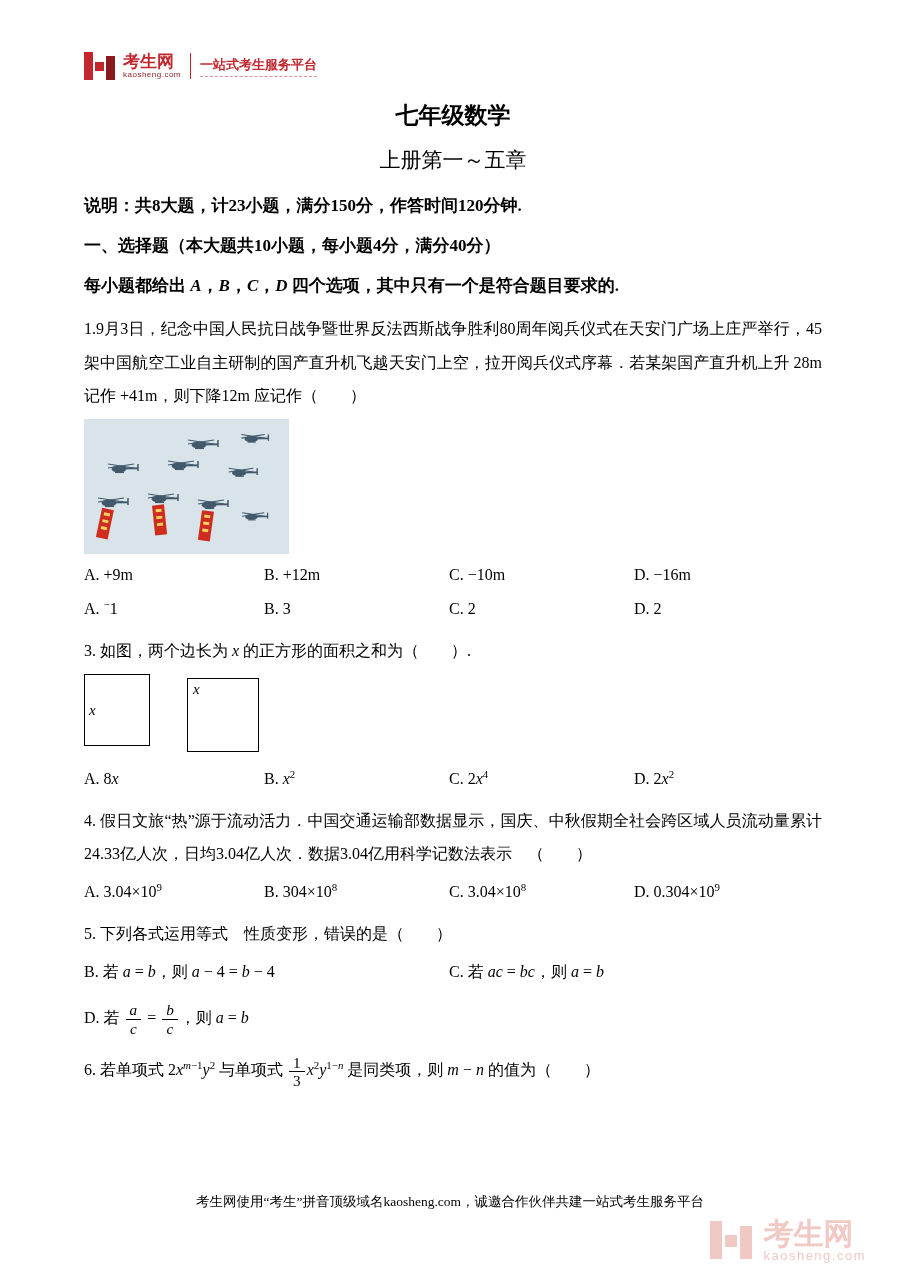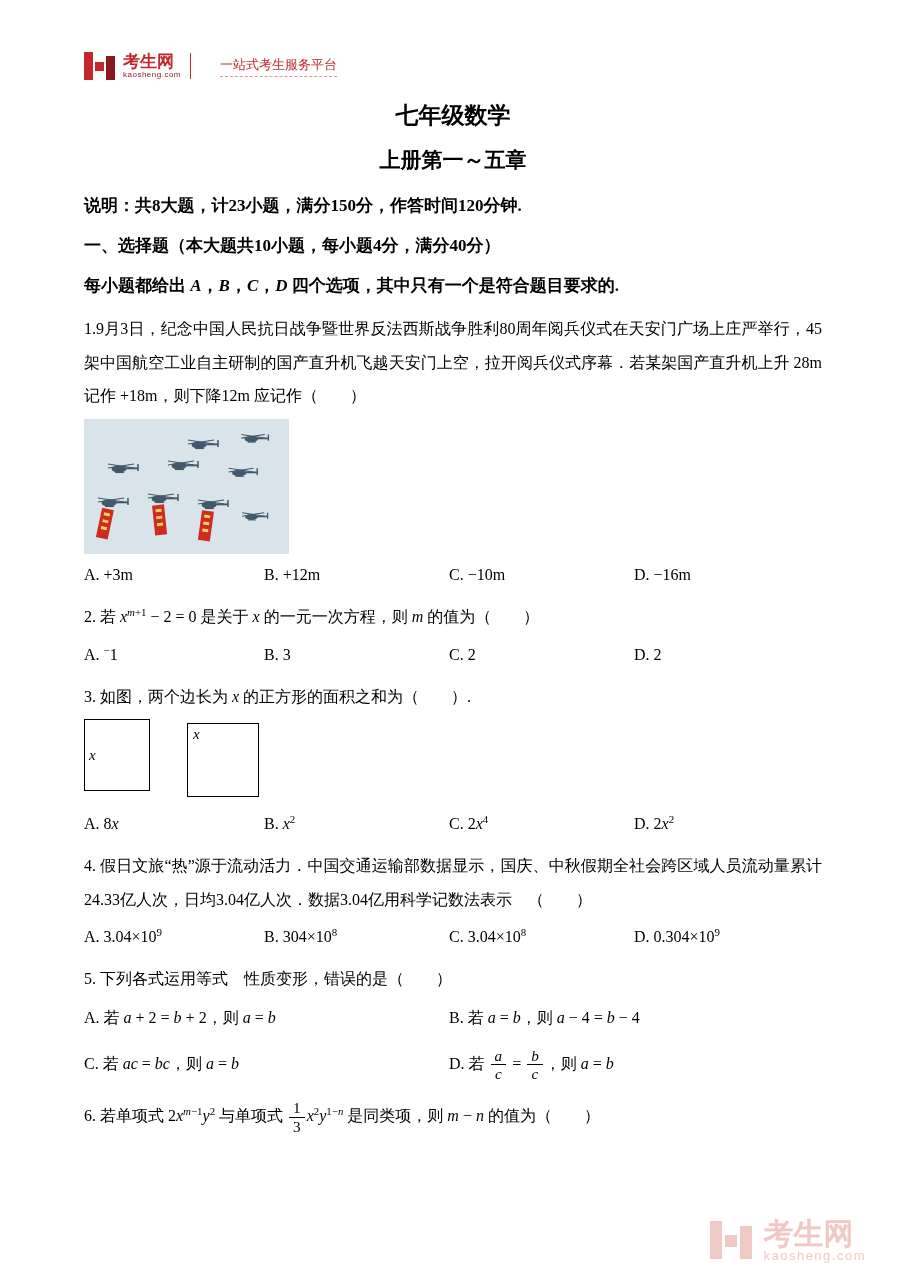--- a/index.html
+++ b/index.html
@@ -15,25 +15,25 @@
   
   .logo-row{display:flex;align-items:center;height:44px;margin-bottom:4px;}
   .ks-icon{position:relative;width:32px;height:32px;margin-right:7px;flex:0 0 auto;}
   .ks-icon .b1{position:absolute;left:0;top:2px;width:9px;height:28px;background:var(--brand-red,#c1272d);}
   .ks-icon .b2{position:absolute;left:11px;top:12px;width:9px;height:9px;background:var(--brand-red,#c1272d);}
   .ks-icon .b3{position:absolute;left:22px;top:6px;width:9px;height:24px;background:var(--brand-dark,#8a1a1f);}
   .logo-text-col{display:flex;flex-direction:column;justify-content:center;line-height:1.05;}
   .logo-name{color:var(--brand-red,#c1272d);font-weight:bold;font-size:17px;font-family:"Liberation Sans","DejaVu Sans",sans-serif;}
   .logo-domain{color:var(--brand-dark,#8a1a1f);font-size:8px;font-family:"Liberation Sans","DejaVu Sans",sans-serif;letter-spacing:.5px;}
   .logo-divider{width:1px;height:26px;background:var(--brand-red,#c1272d);margin:0 9px;}
-  .logo-tagline{color:var(--brand-red,#c1272d);font-weight:normal;font-size:13px;border-bottom:1px dashed rgba(193,39,45,.5);padding-bottom:2px;margin-left:20px;}
+  .logo-tagline{color:var(--brand-red,#c1272d);font-weight:bold;font-size:13px;border-bottom:1px dashed rgba(193,39,45,.5);padding-bottom:2px;}
 
   
   h1.exam-title{font-size:23px;font-weight:bold;text-align:center;margin:12px 0 15px;}
-  h2.exam-subtitle{font-size:21px;font-weight:bold;text-align:center;margin:8px 0 18px;}
+  h2.exam-subtitle{font-size:21px;font-weight:normal;text-align:center;margin:8px 0 18px;}
   p.bold-line{font-size:17px;font-weight:bold;margin:12px 0;line-height:1.65;}
 
   
   p.q{font-size:16px;line-height:2.1;margin:12px 0 6px;text-align:justify;}
   .opts4{display:grid;grid-template-columns:180px 185px 185px 1fr;font-size:16px;margin:12px 0 16px;align-items:center;}
   .opts2{display:grid;grid-template-columns:365px 1fr;font-size:16px;margin:12px 0 16px;row-gap:18px;align-items:center;}
   i{font-style:italic;}
   sup{font-size:68%;line-height:0;}
 
   .frac{display:inline-block;vertical-align:middle;text-align:center;line-height:1.15;font-size:.95em;margin:0 2px;}
@@ -79,21 +79,21 @@
     <div class="logo-divider"></div>
     <div class="logo-tagline">一站式考生服务平台</div>
   </div>
 
   <h1 class="exam-title">七年级数学</h1>
   <h2 class="exam-subtitle">上册第一～五章</h2>
   <p class="bold-line">说明：共8大题，计23小题，满分150分，作答时间120分钟.</p>
   <p class="bold-line">一、选择题（本大题共10小题，每小题4分，满分40分）</p>
   <p class="bold-line">每小题都给出 <i>A</i>，<i>B</i>，<i>C</i>，<i>D</i> 四个选项，其中只有一个是符合题目要求的.</p>
 
-  <p class="q">1.9月3日，纪念中国人民抗日战争暨世界反法西斯战争胜利80周年阅兵仪式在天安门广场上庄严举行，45架中国航空工业自主研制的国产直升机飞越天安门上空，拉开阅兵仪式序幕．若某架国产直升机上升 28m记作 +18m，则下降12m 应记作（　　）</p>
+  <p class="q">1.9月3日，纪念中国人民抗日战争暨世界反法西斯战争胜利80周年阅兵仪式在天安门广场上庄严举行，45架中国航空工业自主研制的国产直升机飞越天安门上空，拉开阅兵仪式序幕．若某架国产直升机上升 28m记作 +41m，则下降12m 应记作（　　）</p>
   <div class="heli-figure">
     <svg viewBox="0 0 205 135" width="205" height="135">
       <rect x="0" y="0" width="205" height="135" fill="var(--sky,#d9e3ea)"></rect>
       <defs>
         <g id="heli">
           <line x1="-14" y1="-5" x2="12" y2="-1" stroke="var(--heli,#41596b)" stroke-width="1.2"></line>
           <line x1="-14" y1="-1" x2="12" y2="-5" stroke="var(--heli,#41596b)" stroke-width="1.2"></line>
           <ellipse cx="-3" cy="0" rx="7.5" ry="3.4" fill="var(--heli,#41596b)"></ellipse>
           <rect x="3" y="-1.6" width="13" height="1.9" fill="var(--heli,#41596b)"></rect>
           <line x1="16" y1="-5" x2="16" y2="2" stroke="var(--heli,#41596b)" stroke-width="1.5"></line>
@@ -114,27 +114,26 @@
       <use href="#heli" transform="translate(28,84)"></use>
       <use href="#heli" transform="translate(78,80)"></use>
       <use href="#heli" transform="translate(128,86)"></use>
       <use href="#heli" transform="translate(170,98) scale(0.85)"></use>
       <use href="#banner" transform="translate(24,90) rotate(12)"></use>
       <use href="#banner" transform="translate(74,86) rotate(-6)"></use>
       <use href="#banner" transform="translate(124,92) rotate(8)"></use>
     </svg>
   </div>
   <div class="opts4">
-    <span>A. +3m</span>
+    <span>A. +9m</span>
     <span>B. +12m</span>
     <span>C. −10m</span>
     <span>D. −16m</span>
   </div>
 
-  <p class="q">2. 若 <i>x</i><sup><i>m</i>+1</sup> − 2 = 0 是关于 <i>x</i> 的一元一次方程，则 <i>m</i> 的值为（　　）</p>
   <div class="opts4">
     <span>A. <sup>−</sup>1</span>
     <span>B. 3</span>
     <span>C. 2</span>
     <span>D. 2</span>
   </div>
 
   <p class="q">3. 如图，两个边长为 <i>x</i> 的正方形的面积之和为（　　）.</p>
   <div class="squares-fig">
     <span class="square sq1">
@@ -154,28 +153,28 @@
   <p class="q">4. 假日文旅“热”源于流动活力．中国交通运输部数据显示，国庆、中秋假期全社会跨区域人员流动量累计24.33亿人次，日均3.04亿人次．数据3.04亿用科学记数法表示　（　　）</p>
   <div class="opts4">
     <span>A. 3.04×10<sup>9</sup></span>
     <span>B. 304×10<sup>8</sup></span>
     <span>C. 3.04×10<sup>8</sup></span>
     <span>D. 0.304×10<sup>9</sup></span>
   </div>
 
   <p class="q">5. 下列各式运用等式　性质变形，错误的是（　　）</p>
   <div class="opts2">
-    <span>A. 若 <i>a</i> + 2 = <i>b</i> + 2，则 <i>a</i> = <i>b</i></span>
     <span>B. 若 <i>a</i> = <i>b</i>，则 <i>a</i> − 4 = <i>b</i> − 4</span>
     <span>C. 若 <i>ac</i> = <i>bc</i>，则 <i>a</i> = <i>b</i></span>
     <span>D. 若 <span class="frac"><span class="num"><i>a</i></span><span class="den"><i>c</i></span></span> = <span class="frac"><span class="num"><i>b</i></span><span class="den"><i>c</i></span></span>，则 <i>a</i> = <i>b</i></span>
   </div>
 
   <p class="q">6. 若单项式 2<i>x</i><sup><i>m</i>−1</sup><i>y</i><sup>2</sup> 与单项式 <span class="frac"><span class="num">1</span><span class="den">3</span></span><i>x</i><sup>2</sup><i>y</i><sup>1−<i>n</i></sup> 是同类项，则 <i>m</i> − <i>n</i> 的值为（　　）</p>
 
+  <div class="page-footer">考生网使用“考生”拼音顶级域名kaosheng.com，诚邀合作伙伴共建一站式考生服务平台</div>
 
   <div class="watermark">
     <div class="wm-icon">
       <i class="b1"></i>
         <i class="b2"></i>
         <i class="b3"></i>
     </div>
     <div class="wm-text">
       <div class="wm-name">考生网</div>
       <div class="wm-domain">kaosheng.com</div>

